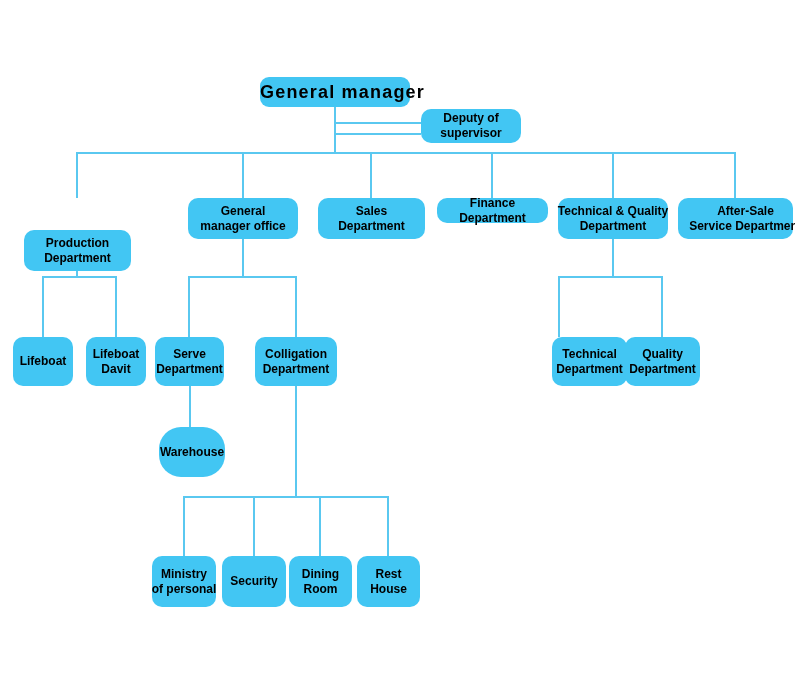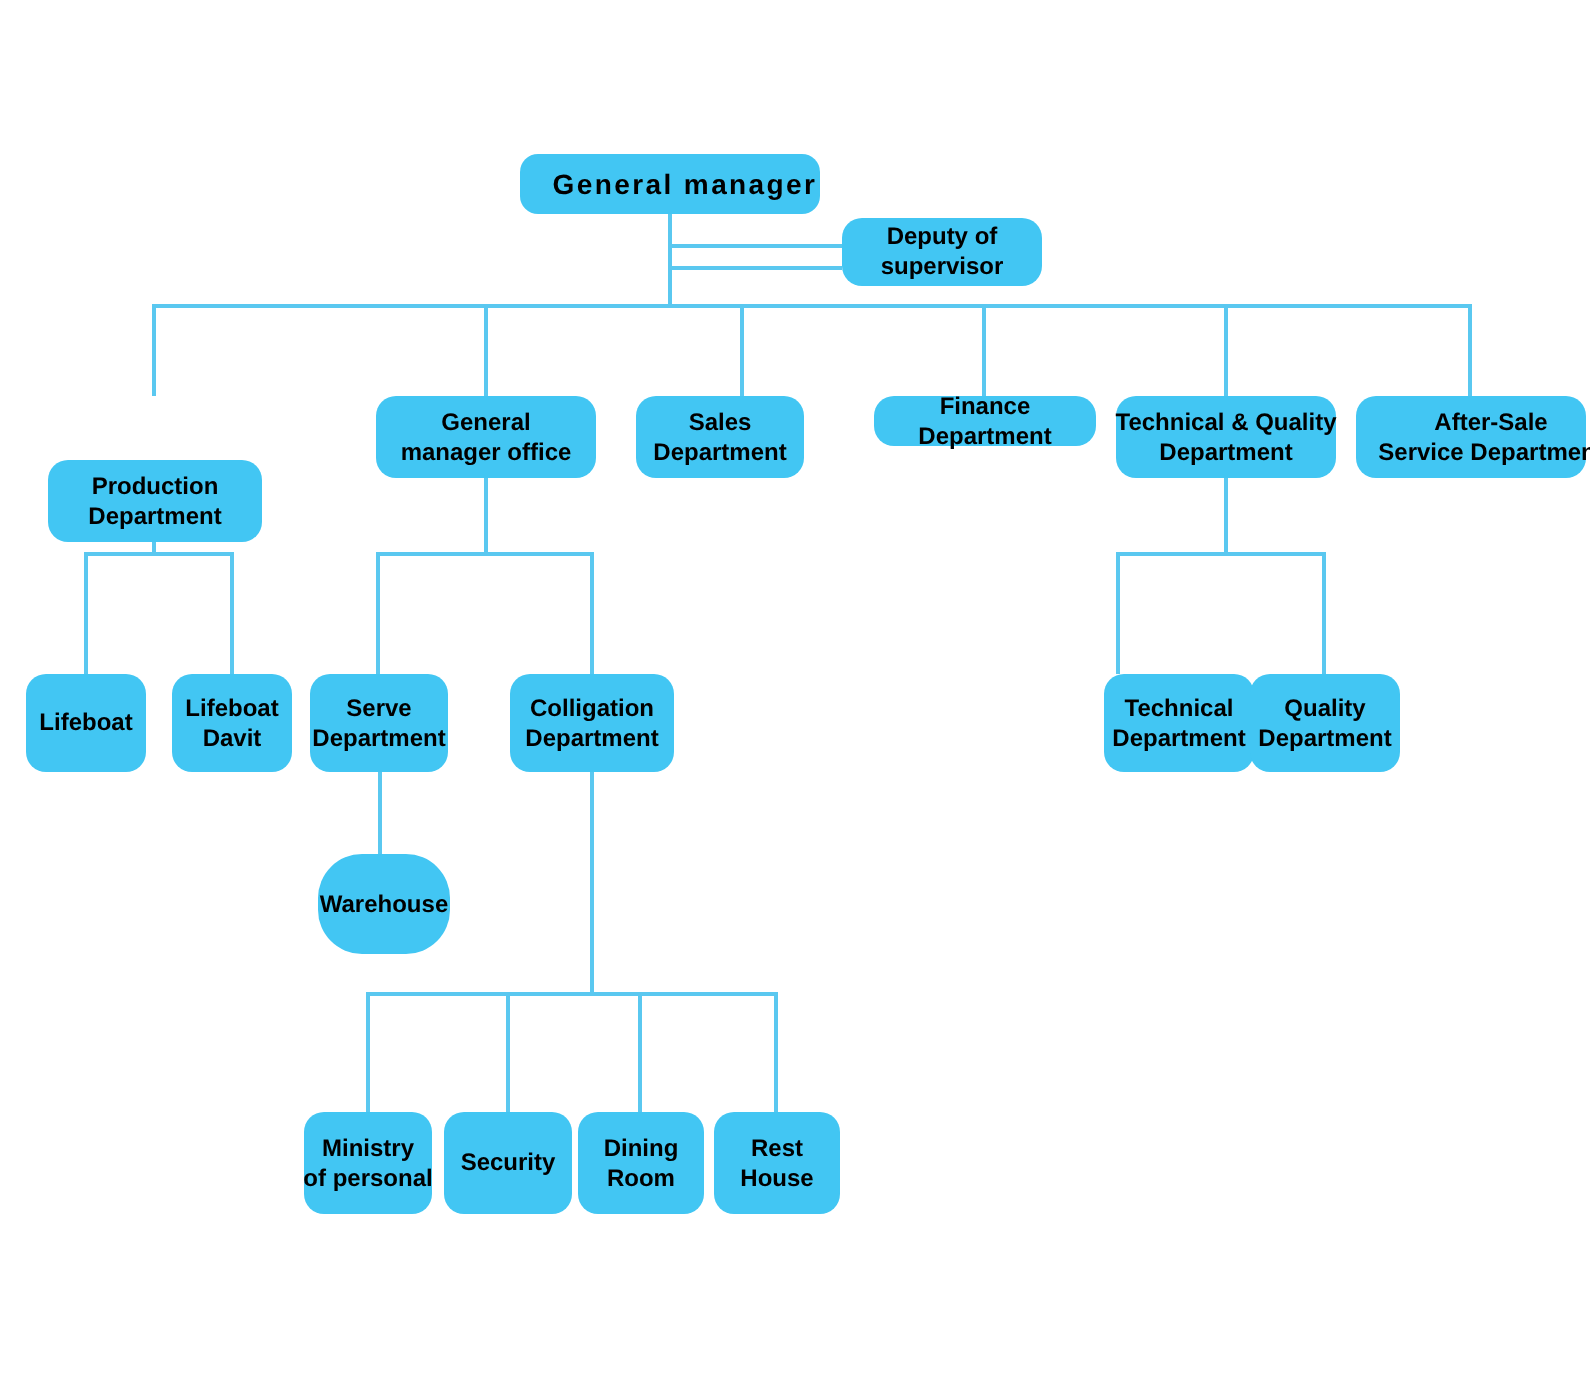--- a/index.html
+++ b/index.html
@@ -24,21 +24,21 @@
     justify-content: center;
     text-align: center;
     color: var(--text-color, #000);
     font-weight: bold;
     font-size: 12px;
     line-height: 15px;
     white-space: pre;
     box-sizing: border-box;
   }
   .node-lg {
-    font-size: 14px;
+    font-size: 18px;
     letter-spacing: 1.2px;
     border-radius: 9px;
     padding-left: 15px;
   }
   .line {
     position: absolute;
     background: var(--connector, #5AC8F0);
   }
   .v { width: 2px; }
   .h { height: 2px; }
@@ -87,21 +87,21 @@
 
   <div class="node" style="left:421px;top:109px;width:100px;height:34px;">Deputy of
 supervisor</div>
 
   <div class="node" style="left:24px;top:198px;width:107px;height:41px;margin-top:32px;">Production
 Department</div>
 
   <div class="node" style="left:188px;top:198px;width:110px;height:41px;">General
 manager office</div>
 
-  <div class="node" style="left:318px;top:198px;width:84px;height:41px;">Sales
+  <div class="node" style="left:318px;top:198px;width:107px;height:41px;">Sales
 Department</div>
 
   <div class="node" style="left:437px;top:198px;width:111px;height:25px;">Finance
 Department</div>
 
   <div class="node" style="left:558px;top:198px;width:110px;height:41px;">Technical &amp; Quality
 Department</div>
 
   <div class="node" style="left:678px;top:198px;width:115px;height:41px;padding-left:20px;">After-Sale
 Service Department</div>

